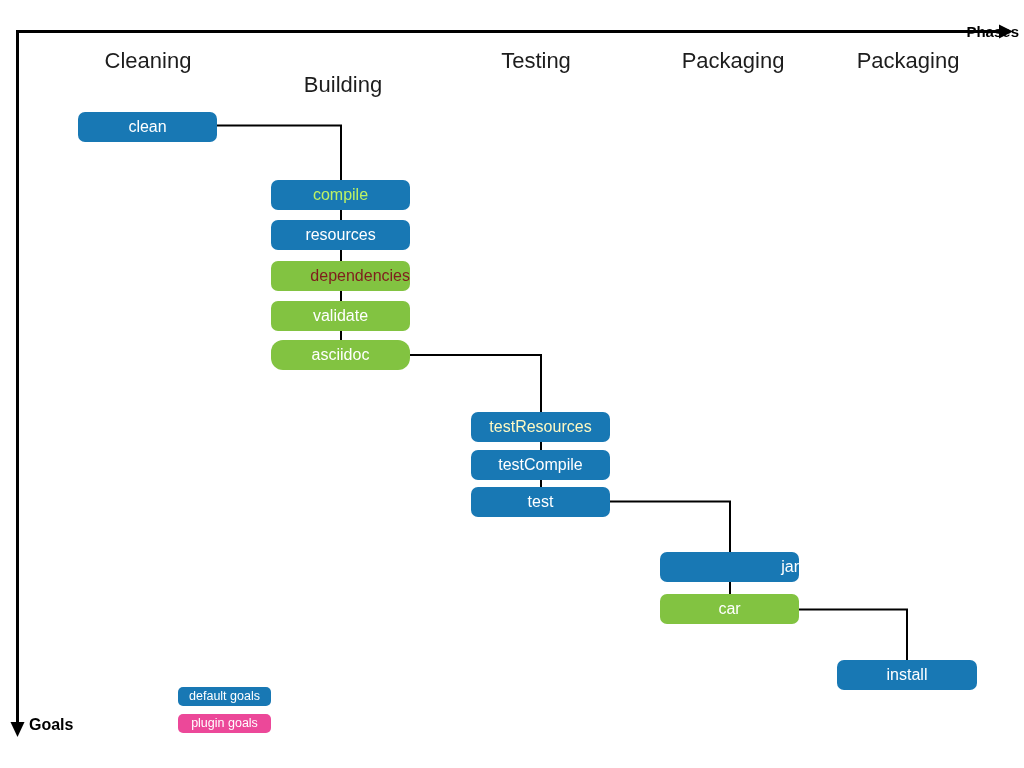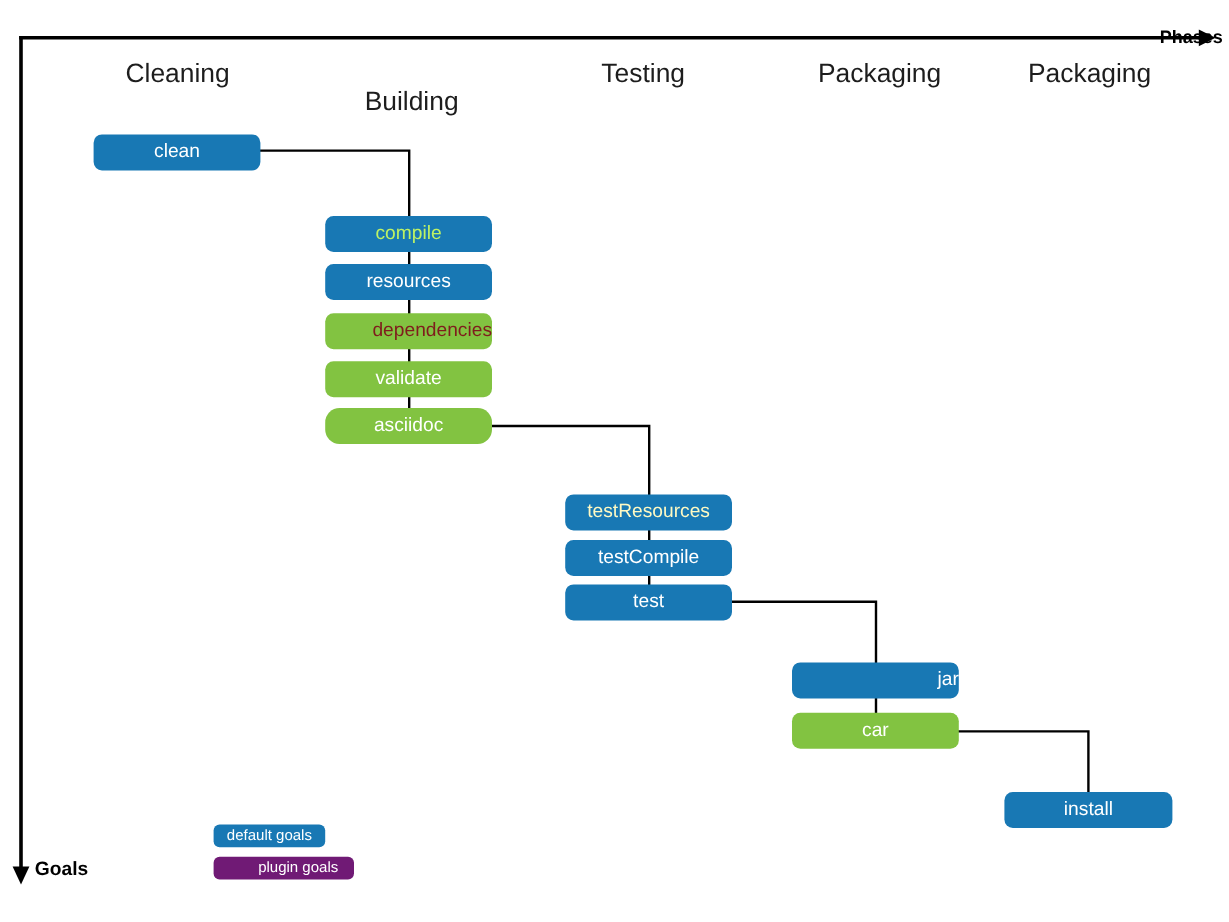--- a/index.html
+++ b/index.html
@@ -135,15 +135,15 @@
   <div class="node n-validate" style="background: rgb(130, 195, 65); color: rgb(255, 255, 255);">validate</div>
   <div class="node n-asciidoc" style="background: rgb(130, 195, 65); color: rgb(255, 255, 255);">asciidoc</div>
   <div class="node n-testResources" style="background: rgb(24, 120, 180); color: #fef9c3;">testResources</div>
   <div class="node n-testCompile" style="background: rgb(24, 120, 180); color: rgb(255, 255, 255);">testCompile</div>
   <div class="node n-test" style="background: rgb(24, 120, 180); color: rgb(255, 255, 255);">test</div>
   <div class="node n-jar" style="background: rgb(24, 120, 180); color: rgb(255, 255, 255);">jar</div>
   <div class="node n-car" style="background: rgb(130, 195, 65); color: rgb(255, 255, 255);">car</div>
   <div class="node n-install" style="background: rgb(24, 120, 180); color: rgb(255, 255, 255);">install</div>
 
   <div class="legend-pill legend-0" style="background: rgb(24, 120, 180); color: rgb(255, 255, 255);">default goals</div>
-  <div class="legend-pill legend-1" style="background: #701a75; color: rgb(255, 255, 255); padding-left: 24px;">plugin goals</div>
+  <div class="legend-pill legend-1" style="background: #ec4899; color: rgb(255, 255, 255);">plugin goals</div>
 
 </div>
 
 </body></html>

